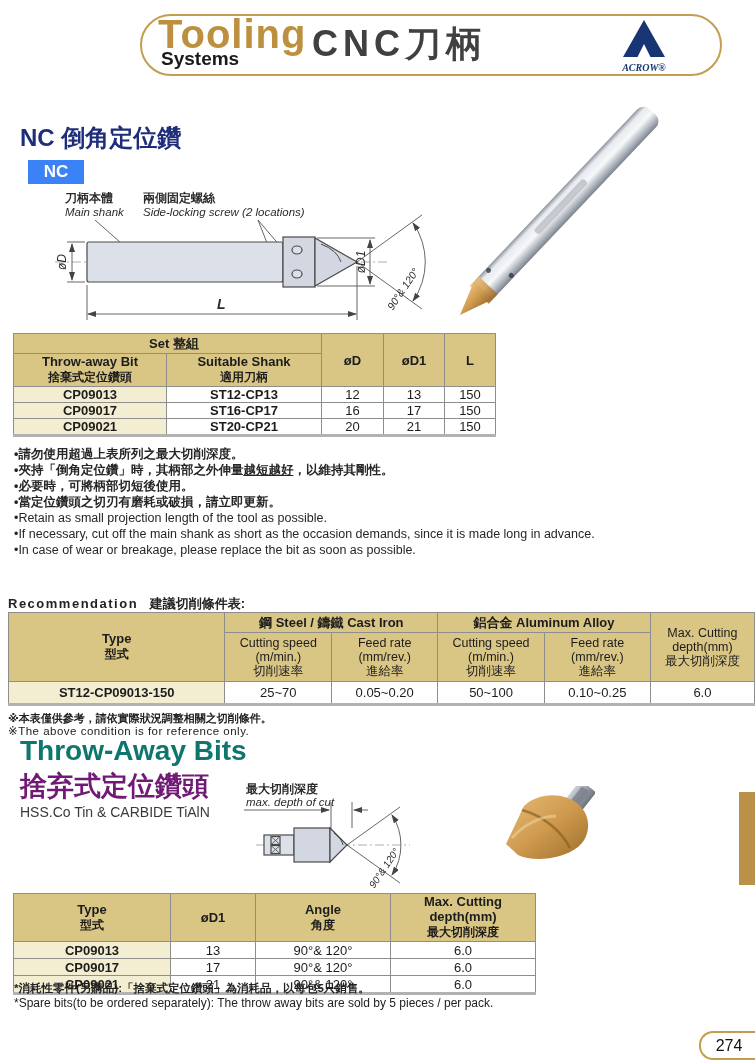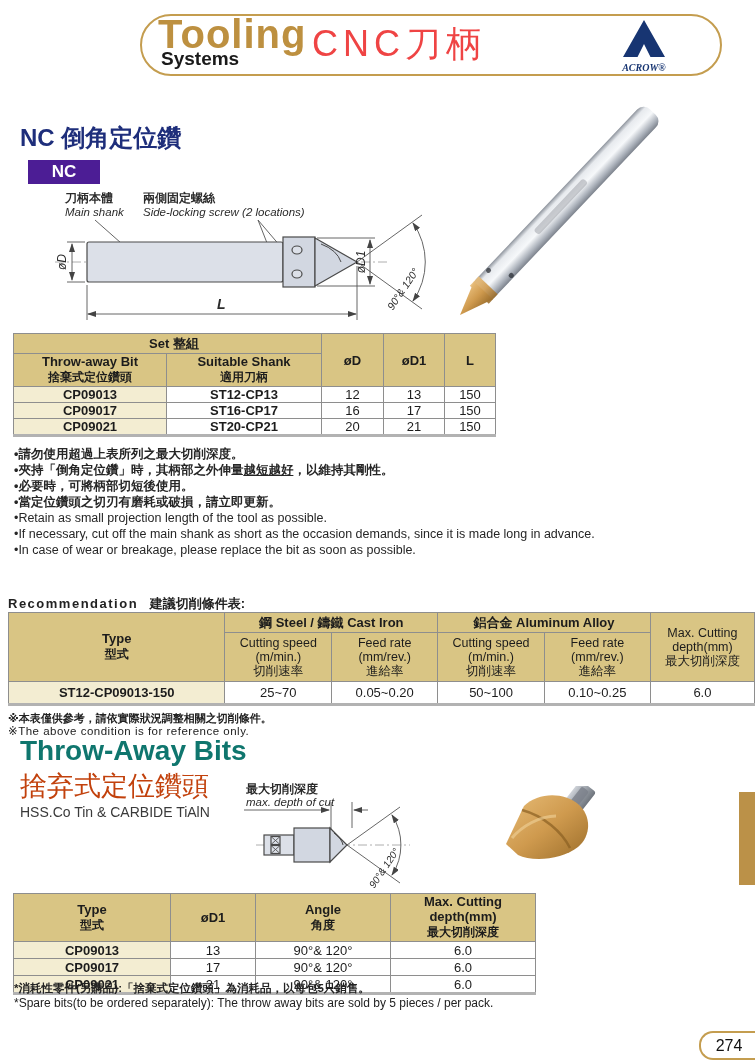--- a/index.html
+++ b/index.html
@@ -5,30 +5,30 @@
   html,body{margin:0;padding:0;background:#fff;}
   #page{position:relative;width:755px;height:1062px;background:#fff;overflow:hidden;
         font-family:"Liberation Sans","DejaVu Sans",sans-serif;color:#1c1c1c;}
 
   
   .header-band{position:absolute;left:140px;top:14px;width:578px;height:58px;
     border:2px solid #c49d4f;border-radius:32px;background:#fff;}
   .brand-title{position:absolute;left:16px;top:-4px;font-size:40px;font-weight:bold;
     color:#bd9040;letter-spacing:1px;}
   .brand-sub{position:absolute;left:19px;top:32px;font-size:19px;font-weight:bold;color:#1a1a1a;}
-  .cnc-title{position:absolute;left:170px;top:4px;font-size:36px;font-weight:normal;
-    color:#ef4444;letter-spacing:5px;}
+  .cnc-title{position:absolute;left:170px;top:4px;font-size:36px;font-weight:bold;
+    color:#404040;letter-spacing:5px;}
   .logo-box{position:absolute;left:474px;top:4px;width:56px;text-align:center;}
   .logo-text{display:block;font-family:"Liberation Serif","DejaVu Serif",serif;
     font-style:italic;font-weight:bold;font-size:10px;color:#173572;margin-top:0px;}
 
   
   .sec-title-en{position:absolute;left:20px;top:92px;font-size:24px;font-weight:bold;color:#1e2e7b;}
   .sec-title-zh{position:absolute;left:20px;top:122px;font-size:24px;font-weight:bold;color:#1e2e7b;}
-  .nc-badge{position:absolute;left:28px;top:160px;width:72px;height:24px;background:#4c1d95;
+  .nc-badge{position:absolute;left:28px;top:160px;width:56px;height:24px;background:#3b82f6;
     color:#fff;font-size:17px;font-weight:bold;text-align:center;line-height:24px;}
 
   
   table.tl{border-collapse:collapse;border-bottom:3px solid #b2b2b2;}
   table.tl td,table.tl th{border:1px solid #8e8e8e;text-align:center;vertical-align:middle;
      font-size:13px;padding:0 2px;color:#1c1c1c;}
   .hdr{background:#d9c584;font-weight:bold;}
   .cream{background:#f3edd2;}
   .b{font-weight:bold;}
   .small-zh{font-size:12px;font-weight:bold;}
@@ -43,21 +43,21 @@
   .notes .zh{font-weight:bold;}
   .notes .ul{text-decoration:underline;}
   .rec-title{position:absolute;left:8px;top:595px;font-size:13px;color:#222;}
   .rec-title .en{letter-spacing:1.5px;font-weight:600;}
   .rec-title .zh{font-weight:bold;margin-left:8px;}
   .footnote{position:absolute;font-size:11px;color:#222;}
   .fw-b{font-weight:bold;}
 
   
   .bits-title-en{position:absolute;left:20px;top:735px;font-size:28px;font-weight:bold;color:#0f766e;text-align:right;}
-  .bits-title-zh{position:absolute;left:20px;top:768px;font-size:27px;font-weight:normal;color:#c2410c;}
+  .bits-title-zh{position:absolute;left:20px;top:768px;font-size:27px;font-weight:bold;color:#701a75;}
   .bits-sub{position:absolute;left:20px;top:804px;font-size:14px;color:#3a3a3a;}
 
   .gold-bar{position:absolute;left:739px;top:792px;width:16px;height:93px;background:#bb9148;}
 
   
   .page-pill{position:absolute;left:699px;top:1031px;width:56px;height:25px;
     border:2px solid #c49d4f;border-right:none;border-radius:14px 0 0 14px;
     font-size:16px;text-align:center;line-height:25px;color:#111;background:#fff;}
 
   

